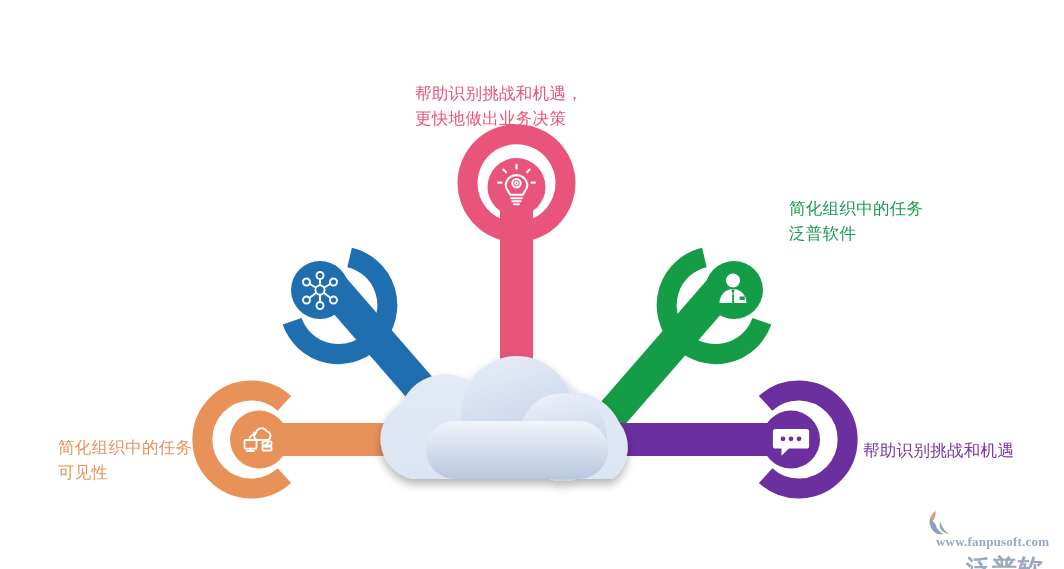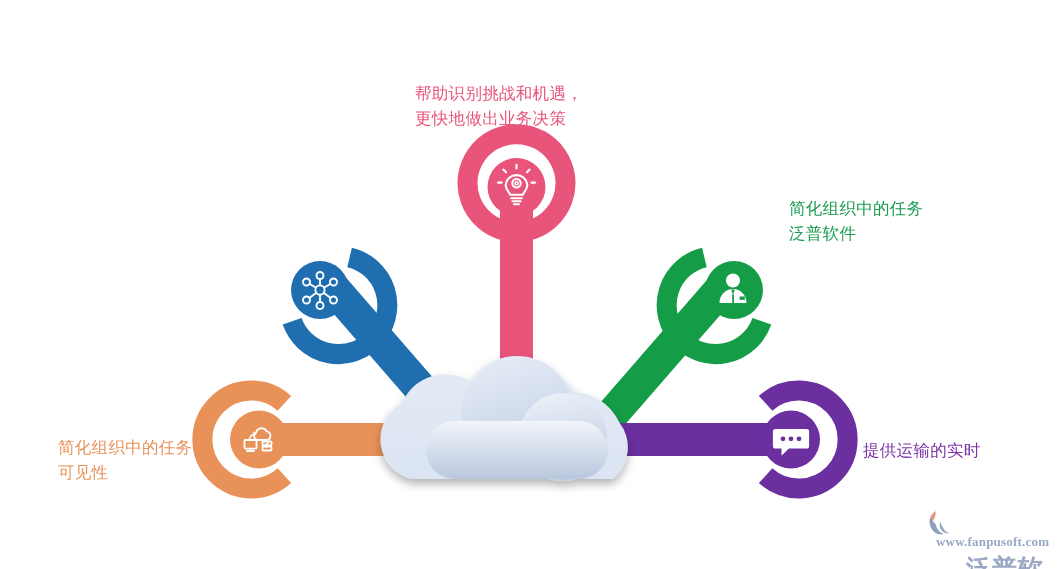--- a/index.html
+++ b/index.html
@@ -241,21 +241,21 @@
   <div class="label" id="label-top">帮助识别挑战和机遇，
 更快地做出业务决策</div>
 
 
   <div class="label" id="label-topright">简化组织中的任务
 泛普软件</div>
 
   <div class="label" id="label-left">简化组织中的任务
 可见性</div>
 
-  <div class="label" id="label-right">提供运输的实时</div>
+  <div class="label" id="label-right">帮助识别挑战和机遇</div>
 
   <div id="watermark">
     <svg id="wm-mark" viewBox="0 0 34 28" xmlns="http://www.w3.org/2000/svg">
       <path d="M14 1 a13 13 0 0 0 -12.4 14.6 a13 13 0 0 0 5.8 -13.2 Z" fill="#E49A80"></path>
       <path d="M3.2 9.5 a11.5 11.5 0 0 0 12.4 16.6 a13.5 13.5 0 0 1 -7.9 -9.6
                a13 13 0 0 1 -4.5 -7 Z" fill="#8E9FBE"></path>
       <path d="M12.2 13.2 a9 9 0 0 0 9.4 12.2 a11 11 0 0 1 -6.8 -6.2
                a10 10 0 0 1 -2.6 -6 Z" fill="#8E9FBE"></path>
     </svg>
     <div id="wm-text">泛普软件</div>

